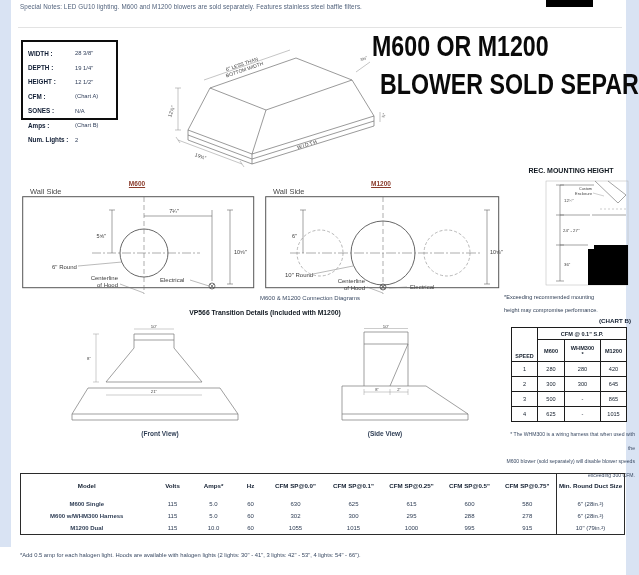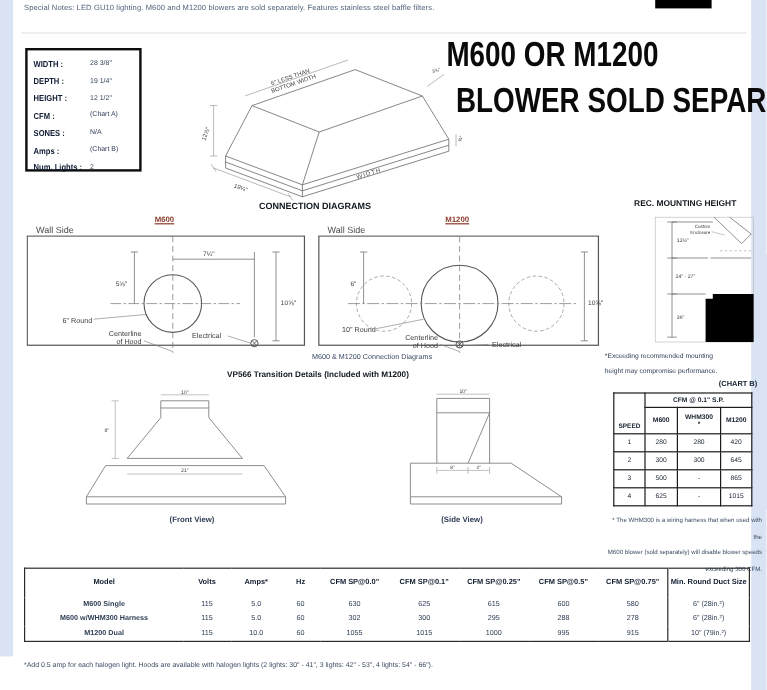--- a/index.html
+++ b/index.html
@@ -41,21 +41,21 @@
 
 <div id="page">
 
   <div class="abs bluestrip" style="left:0;top:28;width:11px;height:547px;"></div>
   <div class="abs bluestrip" style="left:626px;top:0;width:13px;height:575px;"></div>
   <div class="abs blackbar" style="left:546px;top:0;width:47px;height:7px;"></div>
 
   <div class="abs note" style="left:20px;top:3px;width:600px;">Special Notes: LED GU10 lighting. M600 and M1200 blowers are sold separately. Features stainless steel baffle filters.</div>
   <div class="abs hr" style="left:18px;top:27px;width:604px;"></div>
 
-  <div class="abs spec" style="left:21px;top:40px;width:97px;height:103px;">
+  <div class="abs spec" style="left:21px;top:40px;width:97px;height:80px;">
     <div class="spec-row">
         <span class="spec-label">WIDTH :</span>
         <span class="spec-value">28 3/8"</span>
       </div>
     <div class="spec-row">
         <span class="spec-label">DEPTH :</span>
         <span class="spec-value">19 1/4"</span>
       </div>
     <div class="spec-row">
         <span class="spec-label">HEIGHT :</span>
@@ -110,21 +110,20 @@
     <text font-size="5" transform="rotate(-70 25 76)" x="25" y="76" text-anchor="middle">12⅞"</text>
     <text font-size="5" transform="rotate(20 52 122)" x="52" y="122" text-anchor="middle">19¼"</text>
     <text font-size="5" letter-spacing="1" transform="rotate(-17 160 110)" x="160" y="110" text-anchor="middle">WIDTH</text>
     <text font-size="4" transform="rotate(-19 216 24)" x="216" y="24" text-anchor="middle">3⅝"</text>
     <text font-size="4" transform="rotate(-70 237 80)" x="237" y="80" text-anchor="middle">¾"</text>
   </svg>
 
   <div class="abs big-title" style="left:372px;top:32px;">M600 OR M1200</div>
   <div class="abs big-title" style="left:380px;top:70px;">BLOWER SOLD SEPARATE</div>
 
-  <div class="abs h-small" style="left:170px;top:167px;width:185px;font-size:7.5px;">CONNECTION DIAGRAMS</div>
 
   <div class="abs diag-label" style="left:112px;top:180px;width:50px;">M600</div>
   <div class="abs wallside" style="left:30px;top:187px;">Wall Side</div>
   <svg class="abs" style="left:22px;top:196px;" width="234" height="100" viewBox="0 0 234 100">
     <rect x="0.7" y="0.7" width="231" height="91" fill="none" stroke="#555" stroke-width="1"></rect>
     <path d="M122,1 V98" stroke="#777" stroke-width="0.6" stroke-dasharray="5 3" fill="none"></path>
     <circle cx="122" cy="57" r="24" fill="none" stroke="#555" stroke-width="0.9"></circle>
     <path d="M70,57 H178" stroke="#777" stroke-width="0.6" stroke-dasharray="9 2 2 2" fill="none"></path>
     <g stroke="#666" stroke-width="0.6" fill="none">
       <path d="M122,20 H190"></path>

